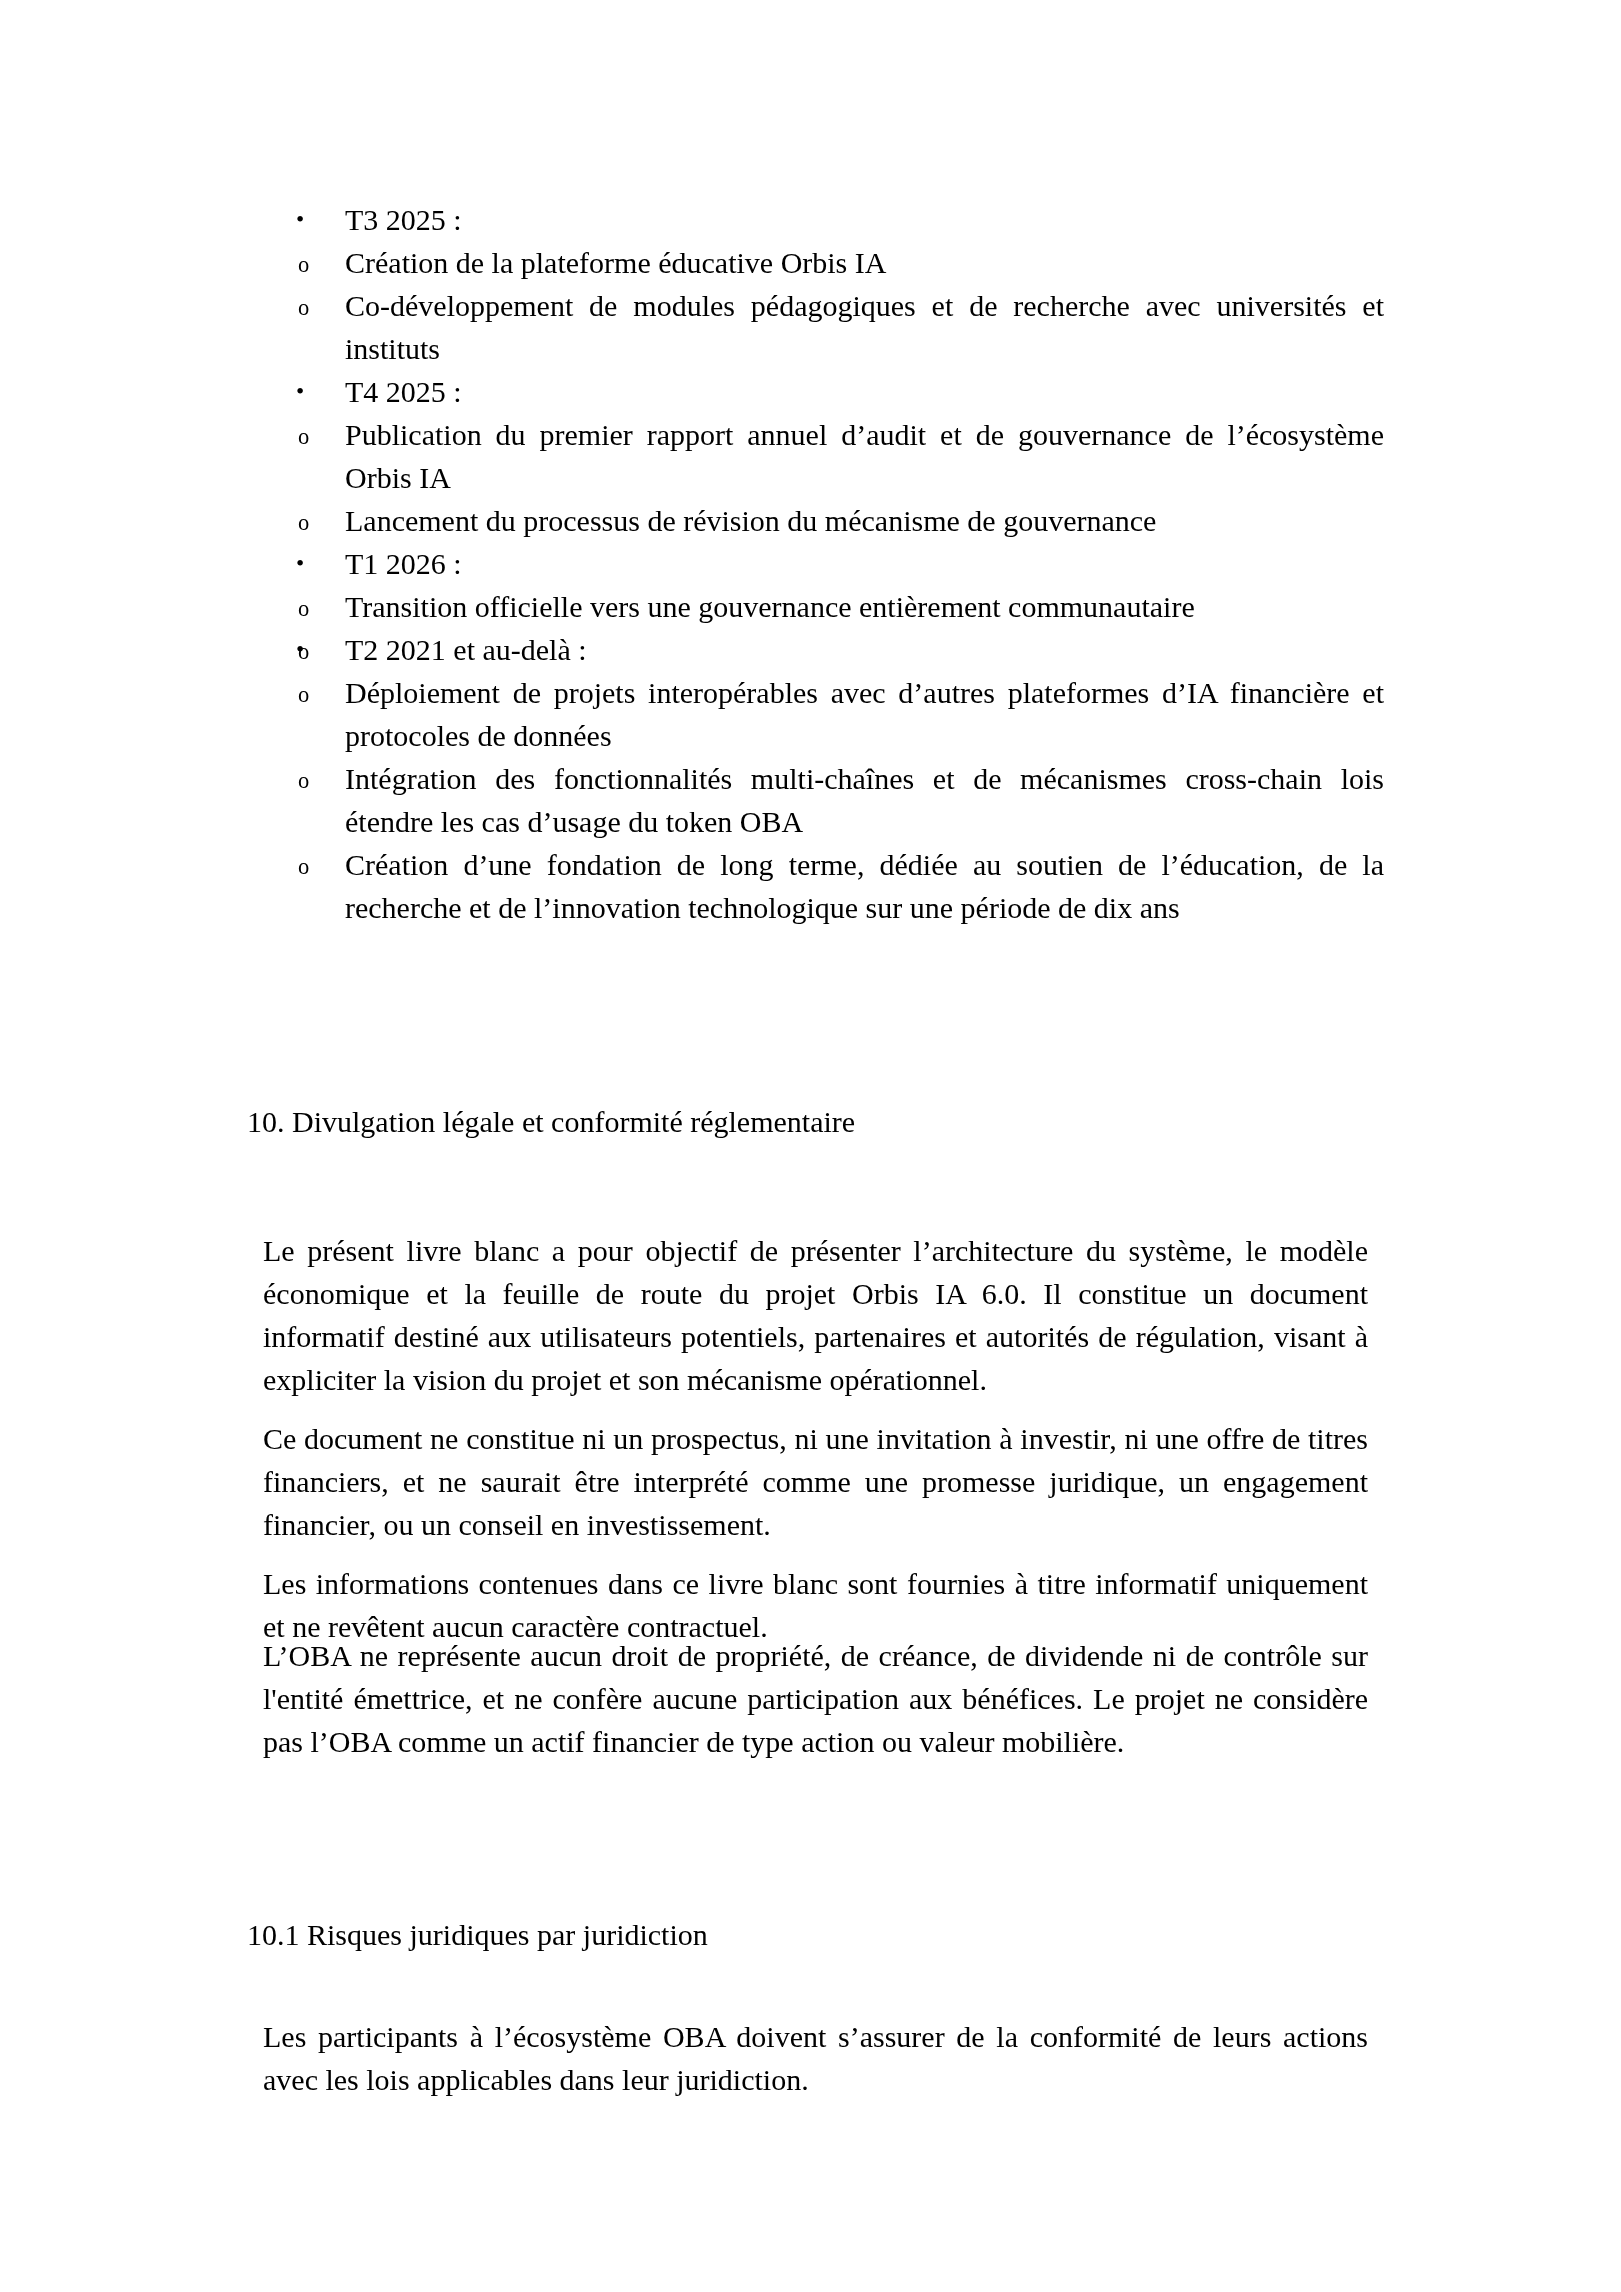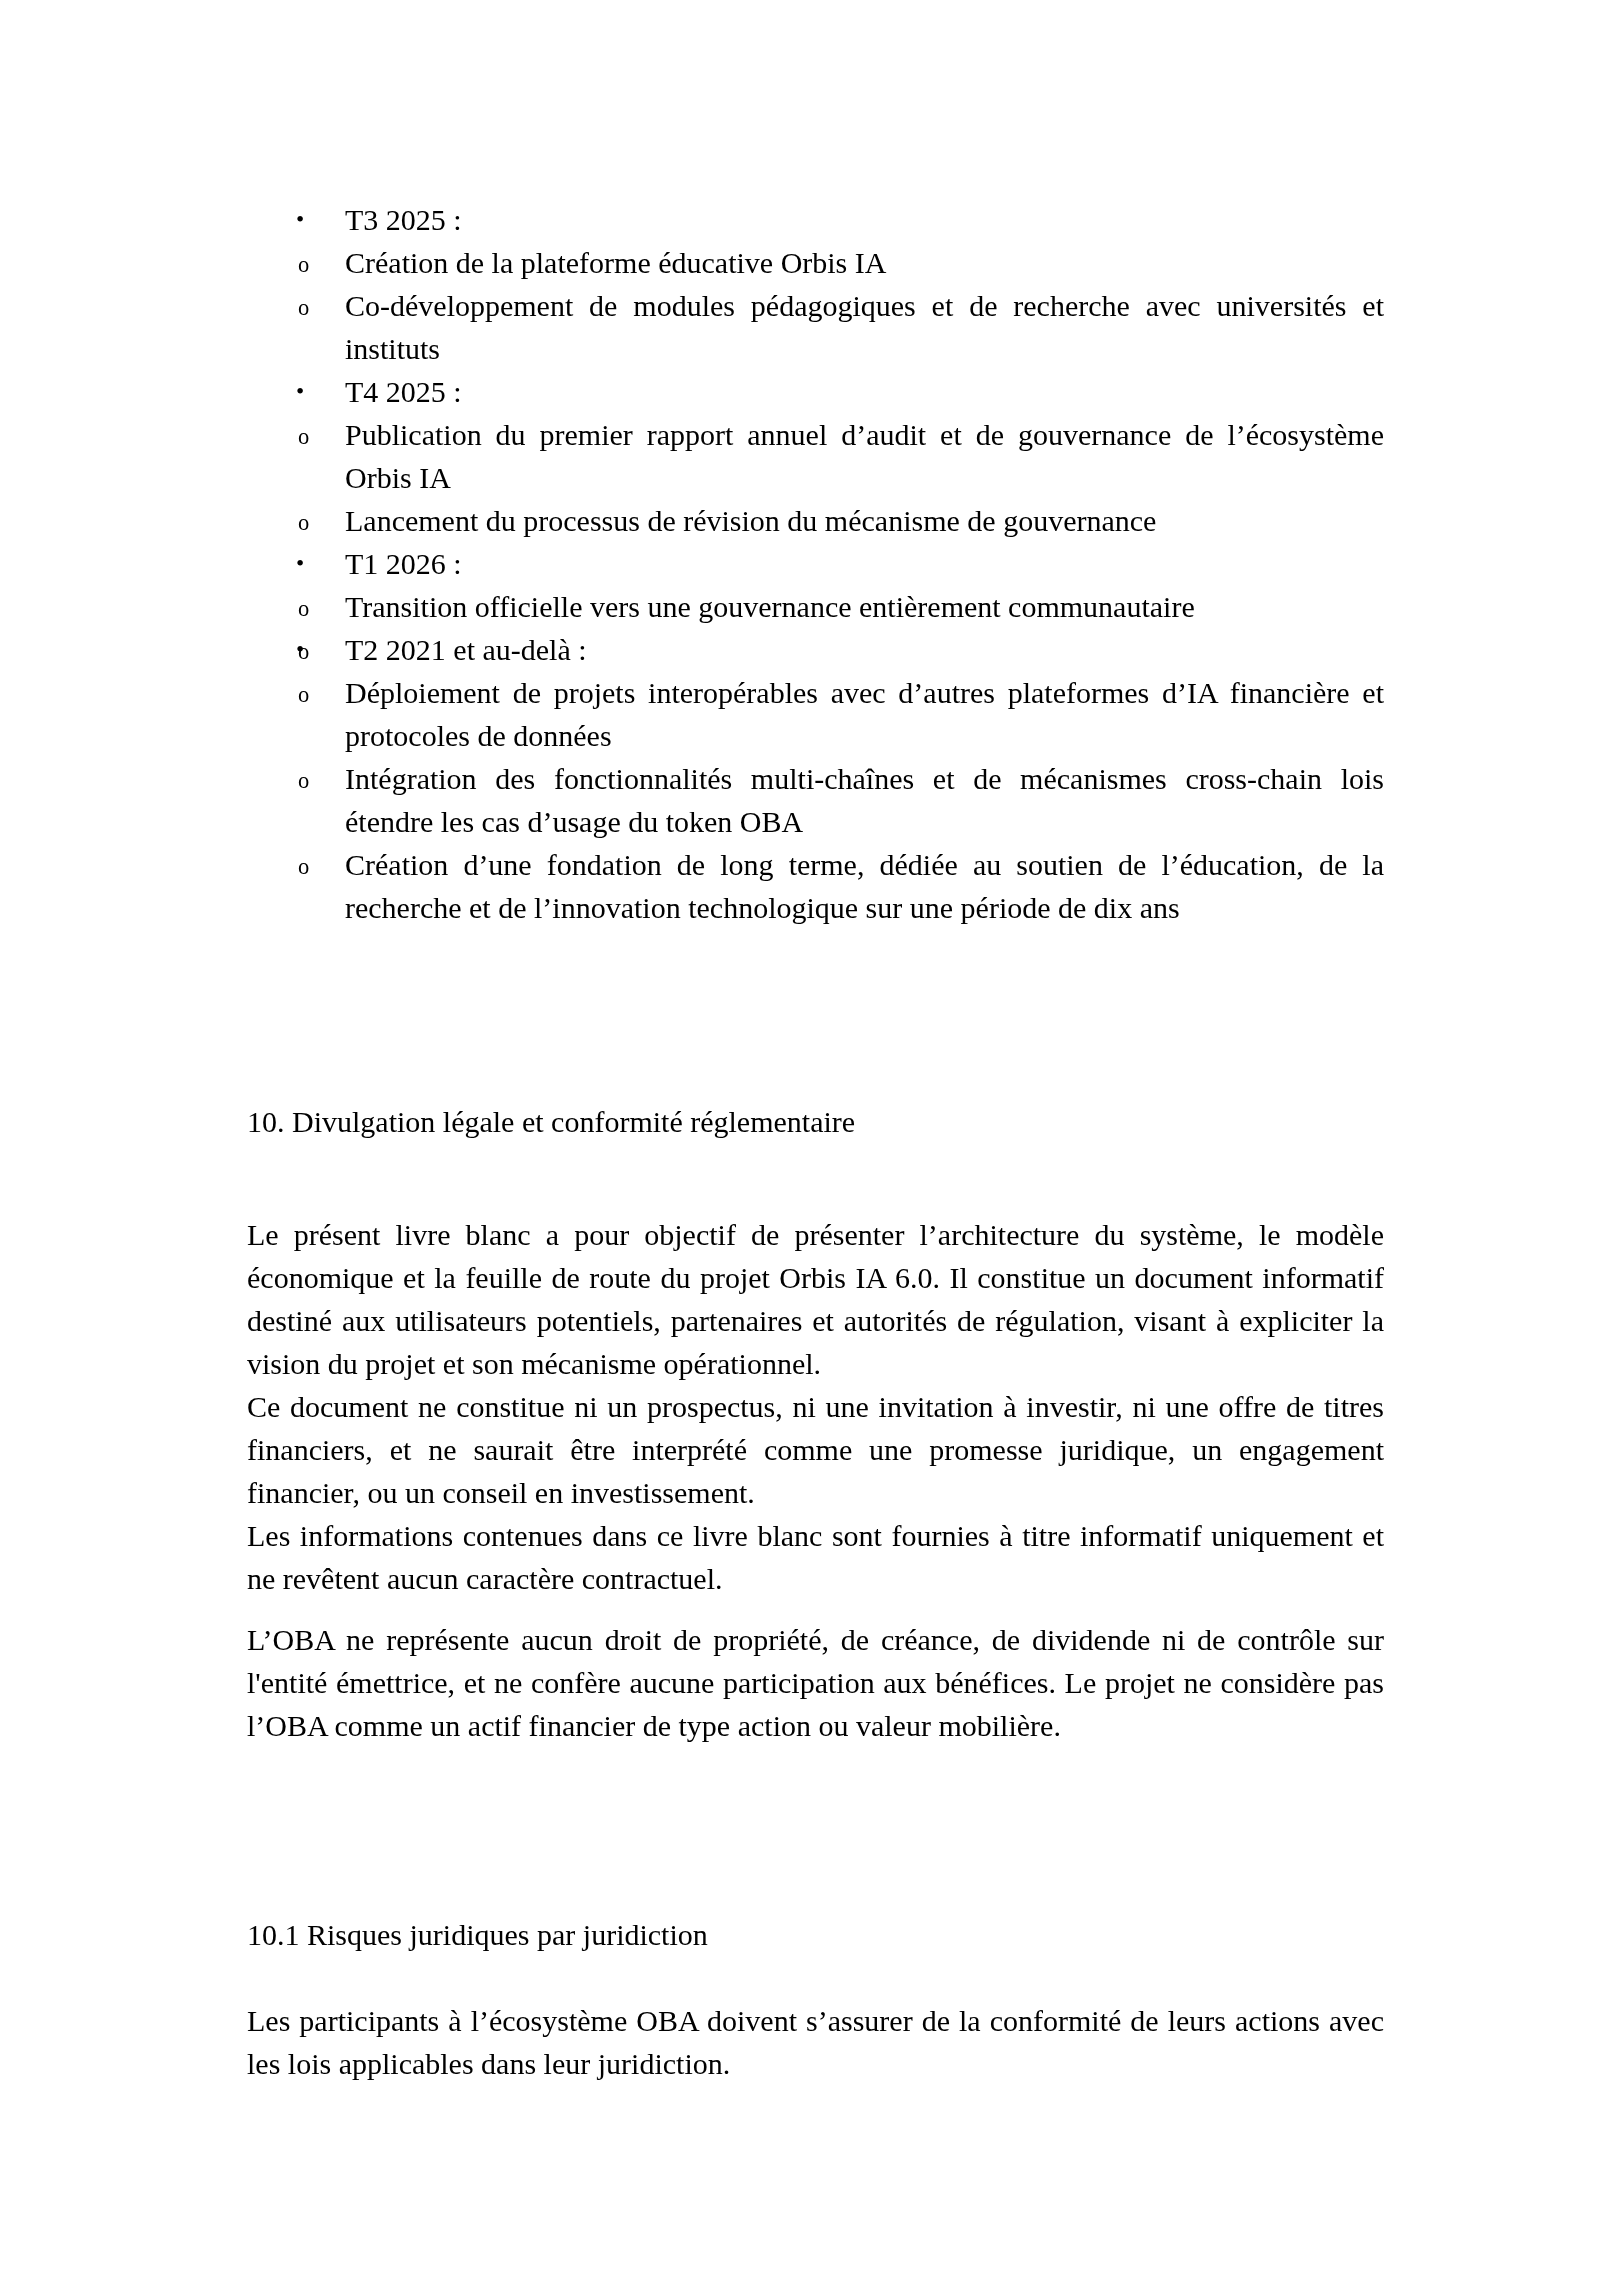--- a/index.html
+++ b/index.html
@@ -10,21 +10,21 @@
     font-family: "Liberation Serif", serif; font-size: 30px; line-height: 43px;
   }
   .roadmap { position: absolute; left: 247px; top: 198px; width: 1137px; margin: 0; padding: 0; list-style: none; }
   .milestone { position: relative; padding-left: 98px; }
   .milestone > .bullet { position: absolute; left: 49px; top: 0; font-size: 23.5px; }
   .subs { list-style: none; margin: 0; padding: 0; }
   .sub { position: relative; padding-left: 98px; text-align: justify; text-align-last: left; }
   .sub > .circ { position: absolute; left: 51px; top: 2px; font-size: 22.5px; }
   .section { position: absolute; left: 247px; width: 1137px; }
   .heading { margin: 0; font-weight: normal; font-size: 30px; }
-  .para { margin: 0; text-align: justify; text-align-last: left; }
+  .para { margin: 16px; text-align: justify; text-align-last: left; }
 </style>
 </head>
 <body>
 
 <div class="page">
 
   <ul class="roadmap">
     <li class="milestone">
       <span class="bullet">•</span>
       <span>T3 2025 :</span>

